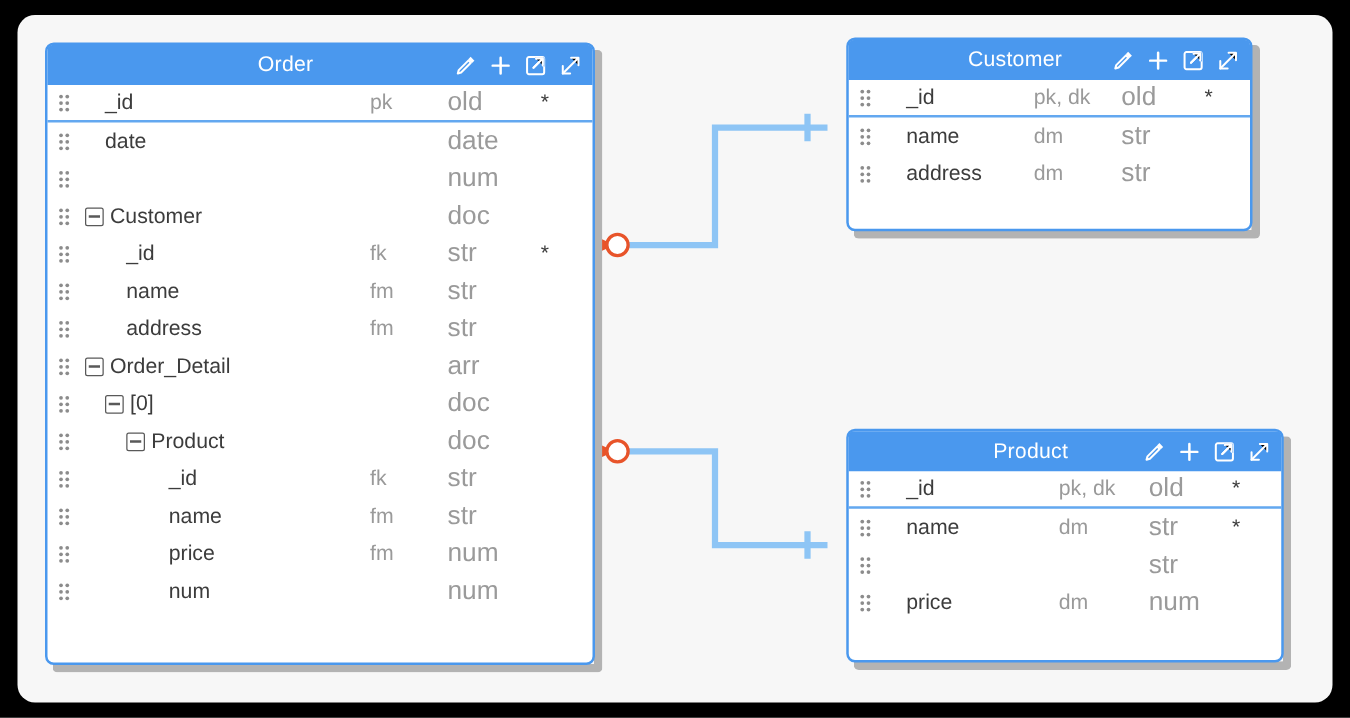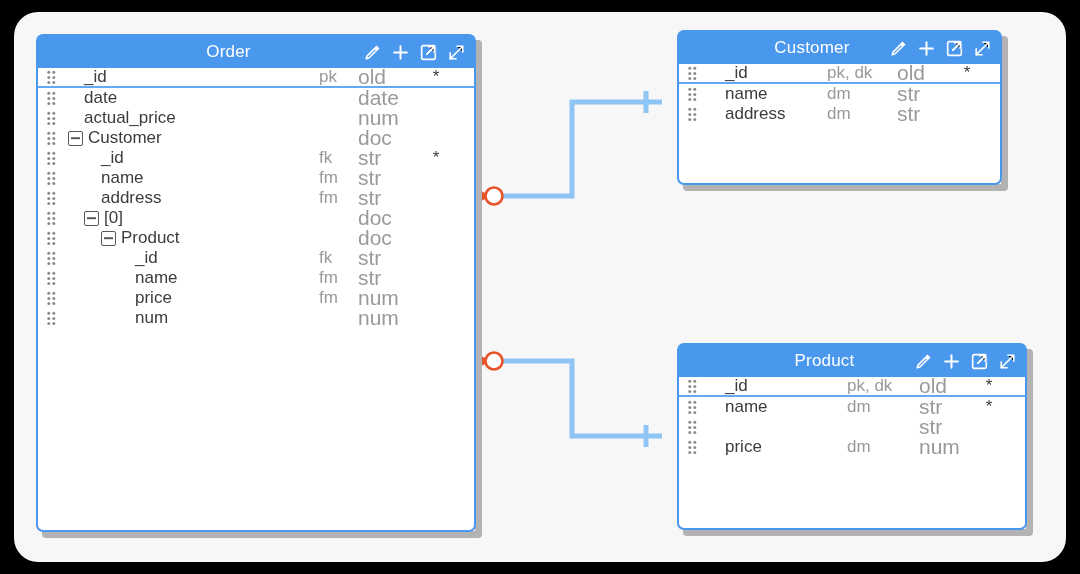--- a/index.html
+++ b/index.html
@@ -7,21 +7,21 @@
     width: 1080px; height: 574px;
     background: #000;
     font-family: "Liberation Sans", sans-serif;
     overflow: hidden;
   }
   #canvas {
     position: absolute;
     left: 14px; top: 12px;
     width: 1052px; height: 550px;
     background: #f7f7f7;
-    border-radius: 24px;
+    border-radius: 14px;
     overflow: hidden;
   }
   #svg-links {
     position: absolute; left: 0; top: 0;
     width: 1052px; height: 550px;
     pointer-events: none;
   }
 
   
   .tbl {
@@ -53,21 +53,21 @@
     color: #ffffff;
     font-size: 17px;
     letter-spacing: .2px;
     padding-left: 56px;
   }
   .hdr-icons { display: flex; align-items: center; gap: 9px; }
   .hdr-icons svg { display: block; }
 
   .rows { padding: 0; }
   .row {
-    height: 20px;
+    height: 30px;
     display: flex;
     align-items: center;
     position: relative;
     font-size: 17px;
     color: #3c3c3c;
   }
   .row.pk-row { border-bottom: 2px solid #63a8f0; }
 
   .grip {
     width: 26px;
@@ -89,21 +89,21 @@
   .toggle::after {
     content: "";
     position: absolute; left: 2px; right: 2px; top: 50%;
     height: 1.6px; background: #595959; transform: translateY(-50%);
   }
   .c-key   { color: #9a9a9a; font-size: 17px; text-align: left; }
   .c-type  { color: #9a9a9a; font-size: 21px; text-align: left; }
   .c-req   { color: #3c3c3c; font-size: 17px; text-align: center; }
 
   
-  .t-order  .c-key  { position:absolute; left: 258px; width: 52px; margin-left: 23px; }
+  .t-order  .c-key  { position:absolute; left: 258px; width: 52px; }
   .t-order  .c-type { position:absolute; left: 320px; width: 60px; }
   .t-order  .c-req  { position:absolute; left: 388px; width: 20px; }
 
   .t-customer .c-key  { position:absolute; left: 148px; width: 70px; }
   .t-customer .c-type { position:absolute; left: 218px; width: 50px; }
   .t-customer .c-req  { position:absolute; left: 278px; width: 20px; }
 
   .t-product  .c-key  { position:absolute; left: 168px; width: 72px; }
   .t-product  .c-type { position:absolute; left: 240px; width: 52px; }
   .t-product  .c-req  { position:absolute; left: 300px; width: 20px; }
@@ -207,23 +207,20 @@
             <div class="grip">
               <svg width="9" height="15" viewBox="0 0 9 15">
                 <circle cx="1.8" cy="2.2" r="1.5" fill="#8c8c8c"></circle>
                 <circle cx="6.8" cy="2.2" r="1.5" fill="#8c8c8c"></circle>
                 <circle cx="1.8" cy="7.4" r="1.5" fill="#8c8c8c"></circle>
                 <circle cx="6.8" cy="7.4" r="1.5" fill="#8c8c8c"></circle>
                 <circle cx="1.8" cy="12.600000000000001" r="1.5" fill="#8c8c8c"></circle>
                 <circle cx="6.8" cy="12.600000000000001" r="1.5" fill="#8c8c8c"></circle>
               </svg>
             </div>
-            <div class="fname ind1">
-              <span>actual_price</span>
-            </div>
             <div class="c-key"></div>
             <div class="c-type">num</div>
             <div class="c-req"></div>
           </div>
           <div class="row">
             <div class="grip">
               <svg width="9" height="15" viewBox="0 0 9 15">
                 <circle cx="1.8" cy="2.2" r="1.5" fill="#8c8c8c"></circle>
                 <circle cx="6.8" cy="2.2" r="1.5" fill="#8c8c8c"></circle>
                 <circle cx="1.8" cy="7.4" r="1.5" fill="#8c8c8c"></circle>
@@ -285,20 +282,39 @@
                 <circle cx="6.8" cy="7.4" r="1.5" fill="#8c8c8c"></circle>
                 <circle cx="1.8" cy="12.600000000000001" r="1.5" fill="#8c8c8c"></circle>
                 <circle cx="6.8" cy="12.600000000000001" r="1.5" fill="#8c8c8c"></circle>
               </svg>
             </div>
             <div class="fname ind2">
               <span>address</span>
             </div>
             <div class="c-key">fm</div>
             <div class="c-type">str</div>
+            <div class="c-req"></div>
+          </div>
+          <div class="row">
+            <div class="grip">
+              <svg width="9" height="15" viewBox="0 0 9 15">
+                <circle cx="1.8" cy="2.2" r="1.5" fill="#8c8c8c"></circle>
+                <circle cx="6.8" cy="2.2" r="1.5" fill="#8c8c8c"></circle>
+                <circle cx="1.8" cy="7.4" r="1.5" fill="#8c8c8c"></circle>
+                <circle cx="6.8" cy="7.4" r="1.5" fill="#8c8c8c"></circle>
+                <circle cx="1.8" cy="12.600000000000001" r="1.5" fill="#8c8c8c"></circle>
+                <circle cx="6.8" cy="12.600000000000001" r="1.5" fill="#8c8c8c"></circle>
+              </svg>
+            </div>
+            <div class="fname ind0">
+              <span class="toggle"></span>
+              <span>Order_Detail</span>
+            </div>
+            <div class="c-key"></div>
+            <div class="c-type">arr</div>
             <div class="c-req"></div>
           </div>
           <div class="row">
             <div class="grip">
               <svg width="9" height="15" viewBox="0 0 9 15">
                 <circle cx="1.8" cy="2.2" r="1.5" fill="#8c8c8c"></circle>
                 <circle cx="6.8" cy="2.2" r="1.5" fill="#8c8c8c"></circle>
                 <circle cx="1.8" cy="7.4" r="1.5" fill="#8c8c8c"></circle>
                 <circle cx="6.8" cy="7.4" r="1.5" fill="#8c8c8c"></circle>
                 <circle cx="1.8" cy="12.600000000000001" r="1.5" fill="#8c8c8c"></circle>

